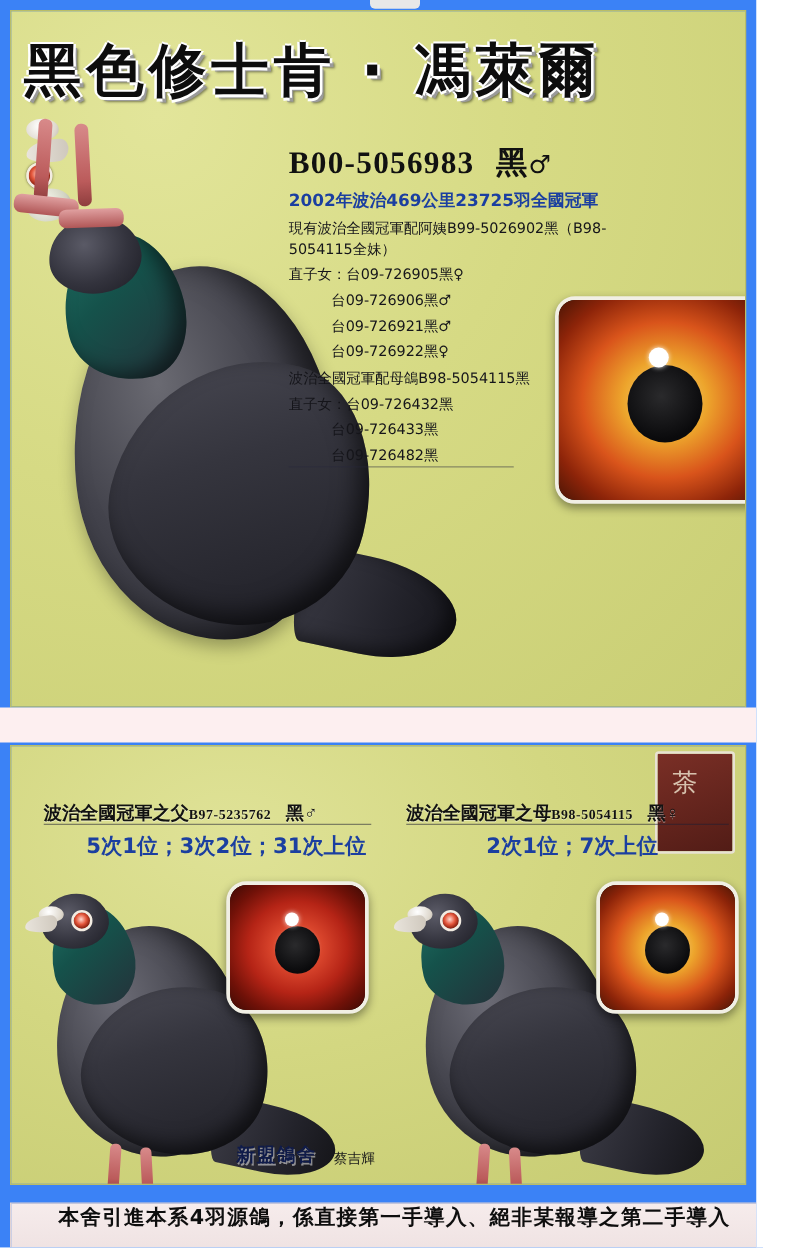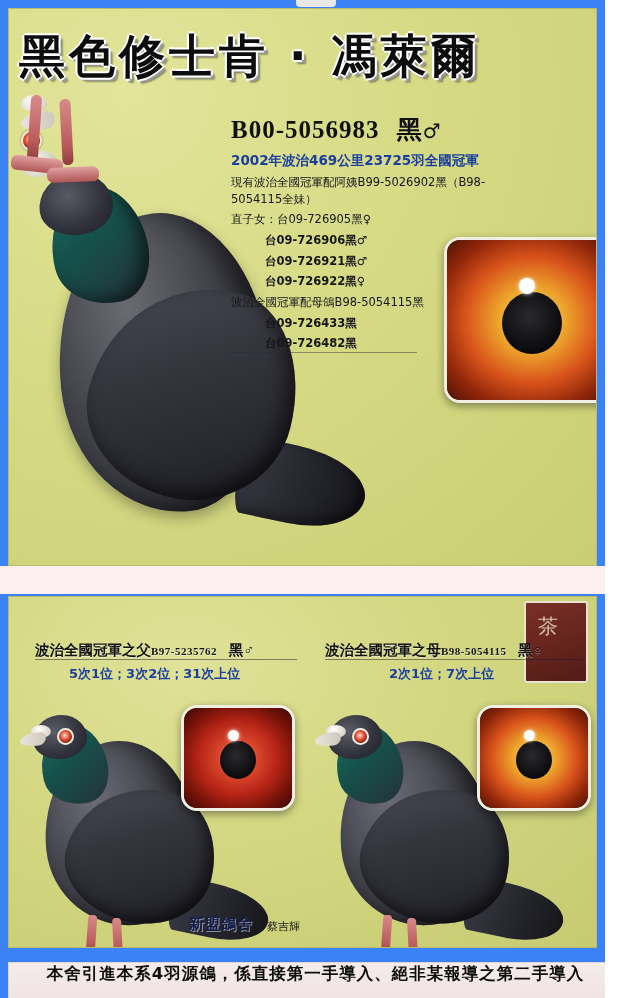--- a/index.html
+++ b/index.html
@@ -90,27 +90,27 @@
   .eye-main .eye-photo{background:radial-gradient(ellipse at 50% 50%, #f6d98a 0%, #eda52c 28%, #d9541b 55%, #8d2409 80%, #4a1505 100%);}
   .eye-main .pupil{left:50%;top:52%;width:60px;height:62px;transform:translate(-50%,-50%);}
   .eye-main .glint{left:72px;top:38px;width:16px;height:16px;}
 
   
   .txt-block{position:absolute;left:200px;top:104px;width:300px;color:#141414;margin-left:22px;}
   .ring-no{font-family:"Liberation Serif",serif;font-size:25px;font-weight:bold;letter-spacing:1px;color:#111;}
   .ring-no .sexmark{font-family:"DejaVu Sans",sans-serif;font-size:20px;}
   .blue-line{color:#1b3fa0;font-size:13.5px;font-weight:bold;margin-top:6px;font-family:"DejaVu Sans",sans-serif;}
   .small-line{font-size:11.5px;color:#15151a;margin-top:4px;font-family:"DejaVu Sans",sans-serif;line-height:1.45;}
-  .indent{padding-left:34px;font-weight:bold;}
+  .indent{padding-left:34px;}
 
   
   .bp-head{position:absolute;top:44px;font-family:"Liberation Serif",serif;font-weight:bold;color:#121212;
     font-size:14.5px;text-shadow:0 1px 0 rgba(255,255,255,.45);white-space:nowrap;}
   .bp-head .code{font-size:11px;letter-spacing:.5px;}
-  .bp-sub{position:absolute;top:68px;color:#1b3fa0;font-size:13px;font-weight:bold;
+  .bp-sub{position:absolute;top:68px;color:#1b3fa0;font-size:17px;font-weight:bold;
     font-family:"DejaVu Sans",sans-serif;white-space:nowrap;}
   .bp-underline{position:absolute;height:1px;background:rgba(30,30,50,.5);}
 
   .bird-sm{position:absolute;width:230px;height:270px;}
   .s-body{position:absolute;left:26px;top:62px;width:150px;height:185px;
     background:radial-gradient(ellipse at 35% 30%, #6b6b75 0%, #45454e 45%, #232329 100%);
     border-radius:52% 48% 45% 55%/55% 50% 50% 45%;transform:rotate(-6deg);
     box-shadow:inset -14px -8px 22px rgba(0,0,0,.55);}
   .s-wing{position:absolute;left:48px;top:108px;width:148px;height:136px;
     background:linear-gradient(150deg,#4e4e58 0%,#35353e 40%,#1e1e25 100%);
@@ -196,20 +196,21 @@
         <span>B00-5056983</span>
         <span style="margin-left:10px;">黑</span><span class="sexmark">♂</span>
       </div>
       <div class="blue-line">2002年波治469公里23725羽全國冠軍</div>
       <div class="small-line">現有波治全國冠軍配阿姨B99-5026902黑（B98-5054115全妹）</div>
       <div class="small-line">直子女：台09-726905黑♀</div>
       <div class="small-line indent">台09-726906黑♂</div>
       <div class="small-line indent">台09-726921黑♂</div>
       <div class="small-line indent">台09-726922黑♀</div>
       <div class="small-line">波治全國冠軍配母鴿B98-5054115黑</div>
+      <div class="small-line">直子女：台09-726432黑</div>
       <div class="small-line indent">台09-726433黑</div>
       <div class="small-line indent" style="border-bottom:1px solid rgba(40,40,60,.45);display:inline-block;padding-right:60px;">台09-726482黑</div>
     </div>
 
     <div class="eye-card eye-main">
       <div class="eye-photo"></div>
       <div class="pupil"></div>
       <div class="glint"></div>
     </div>
   </div>

